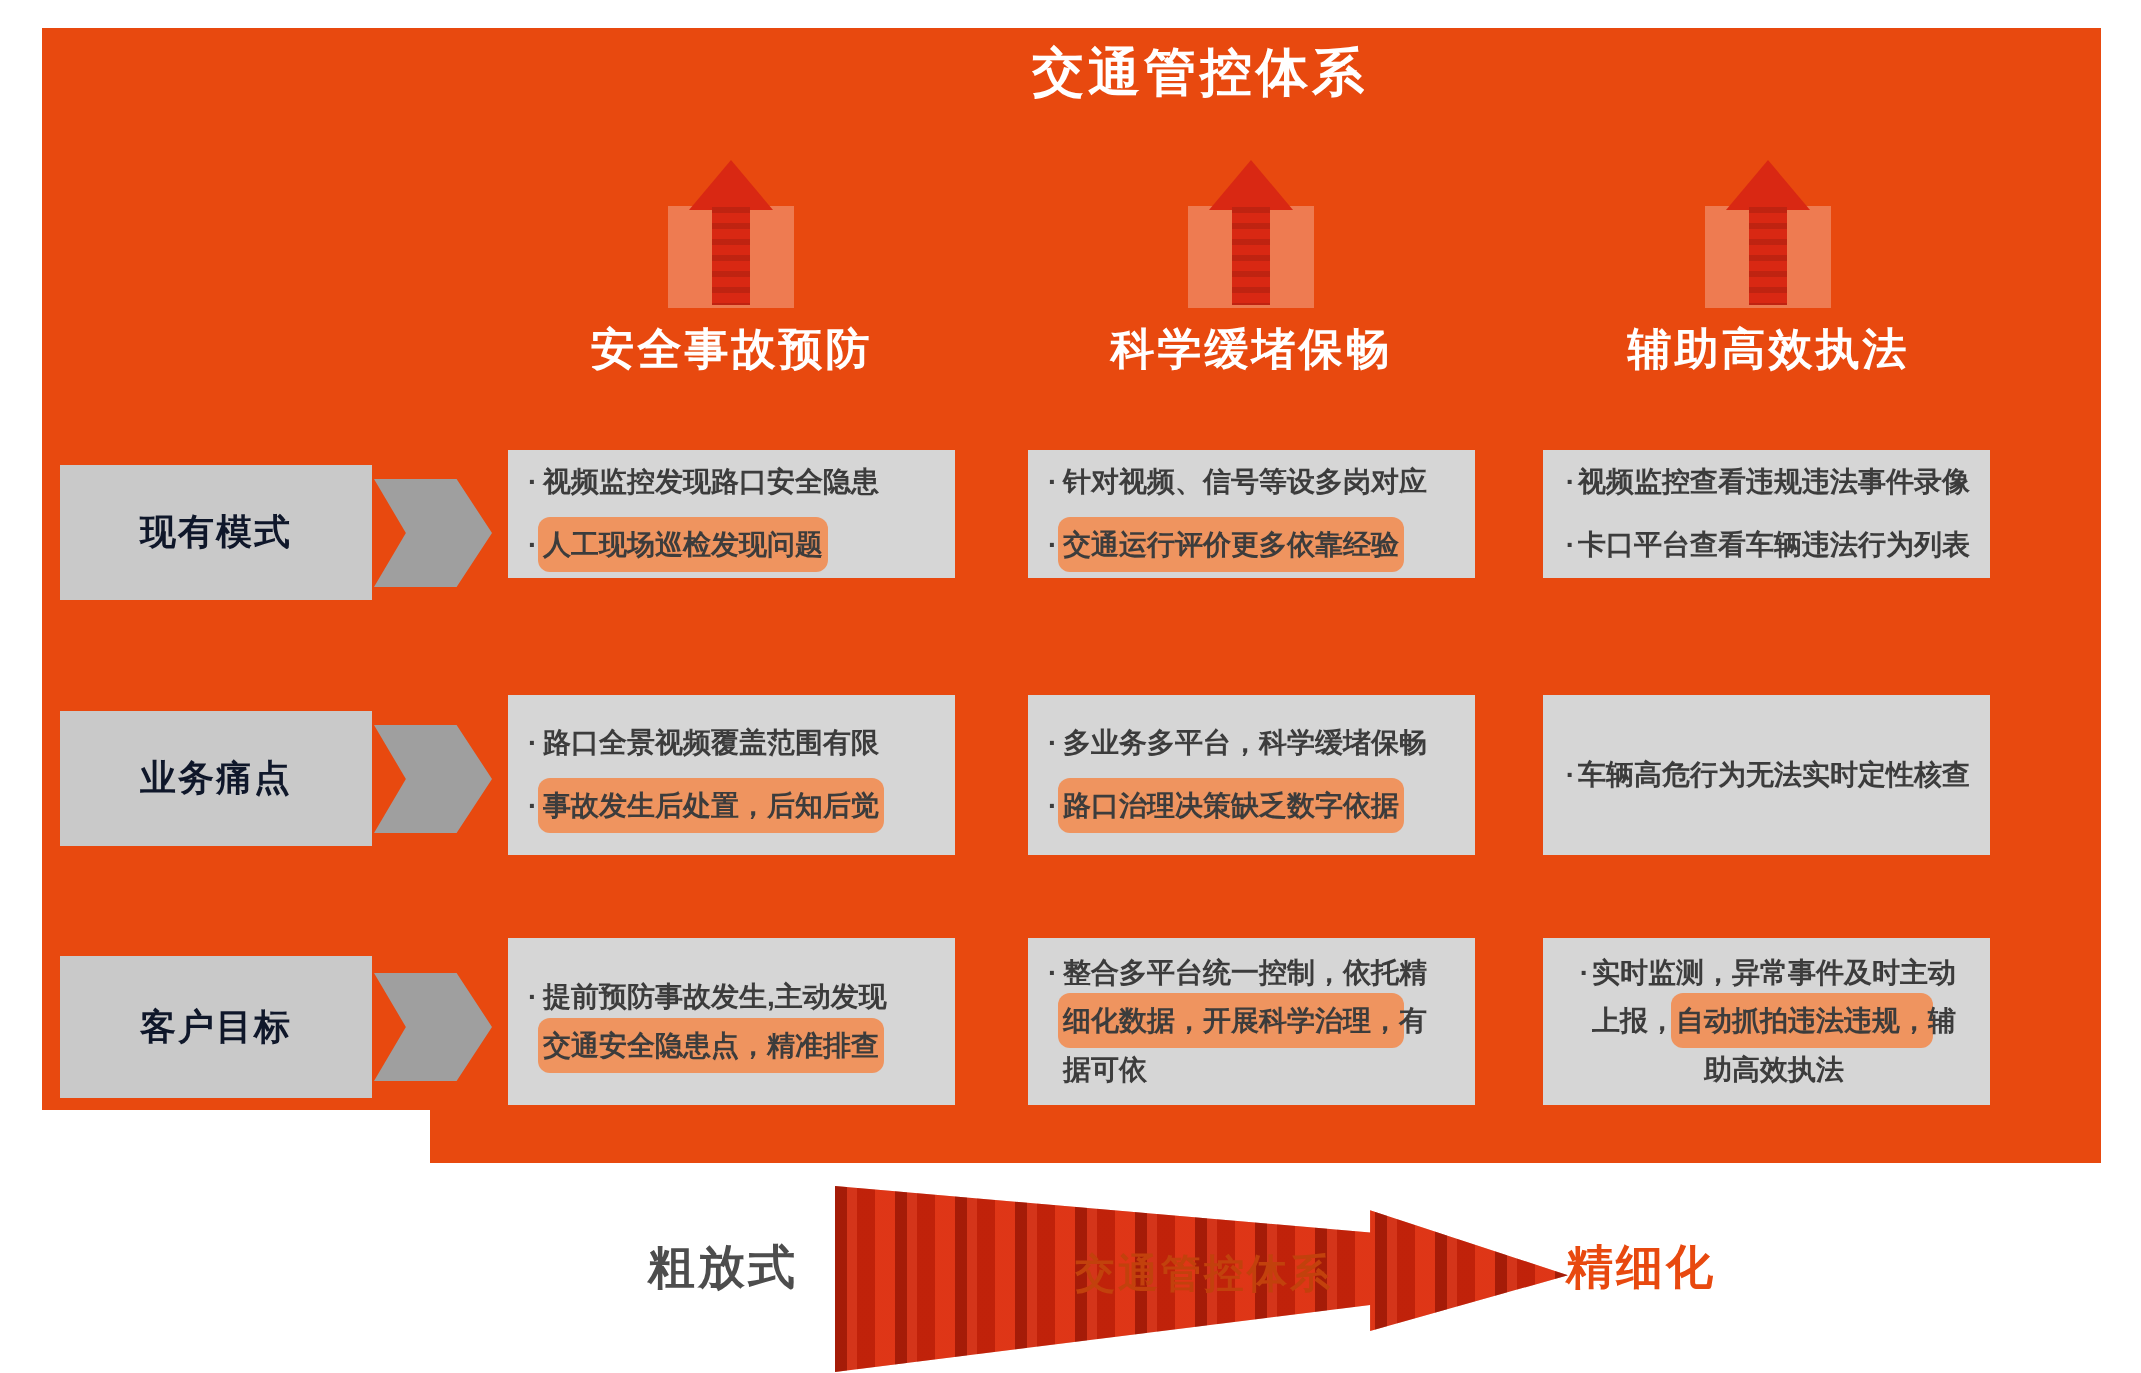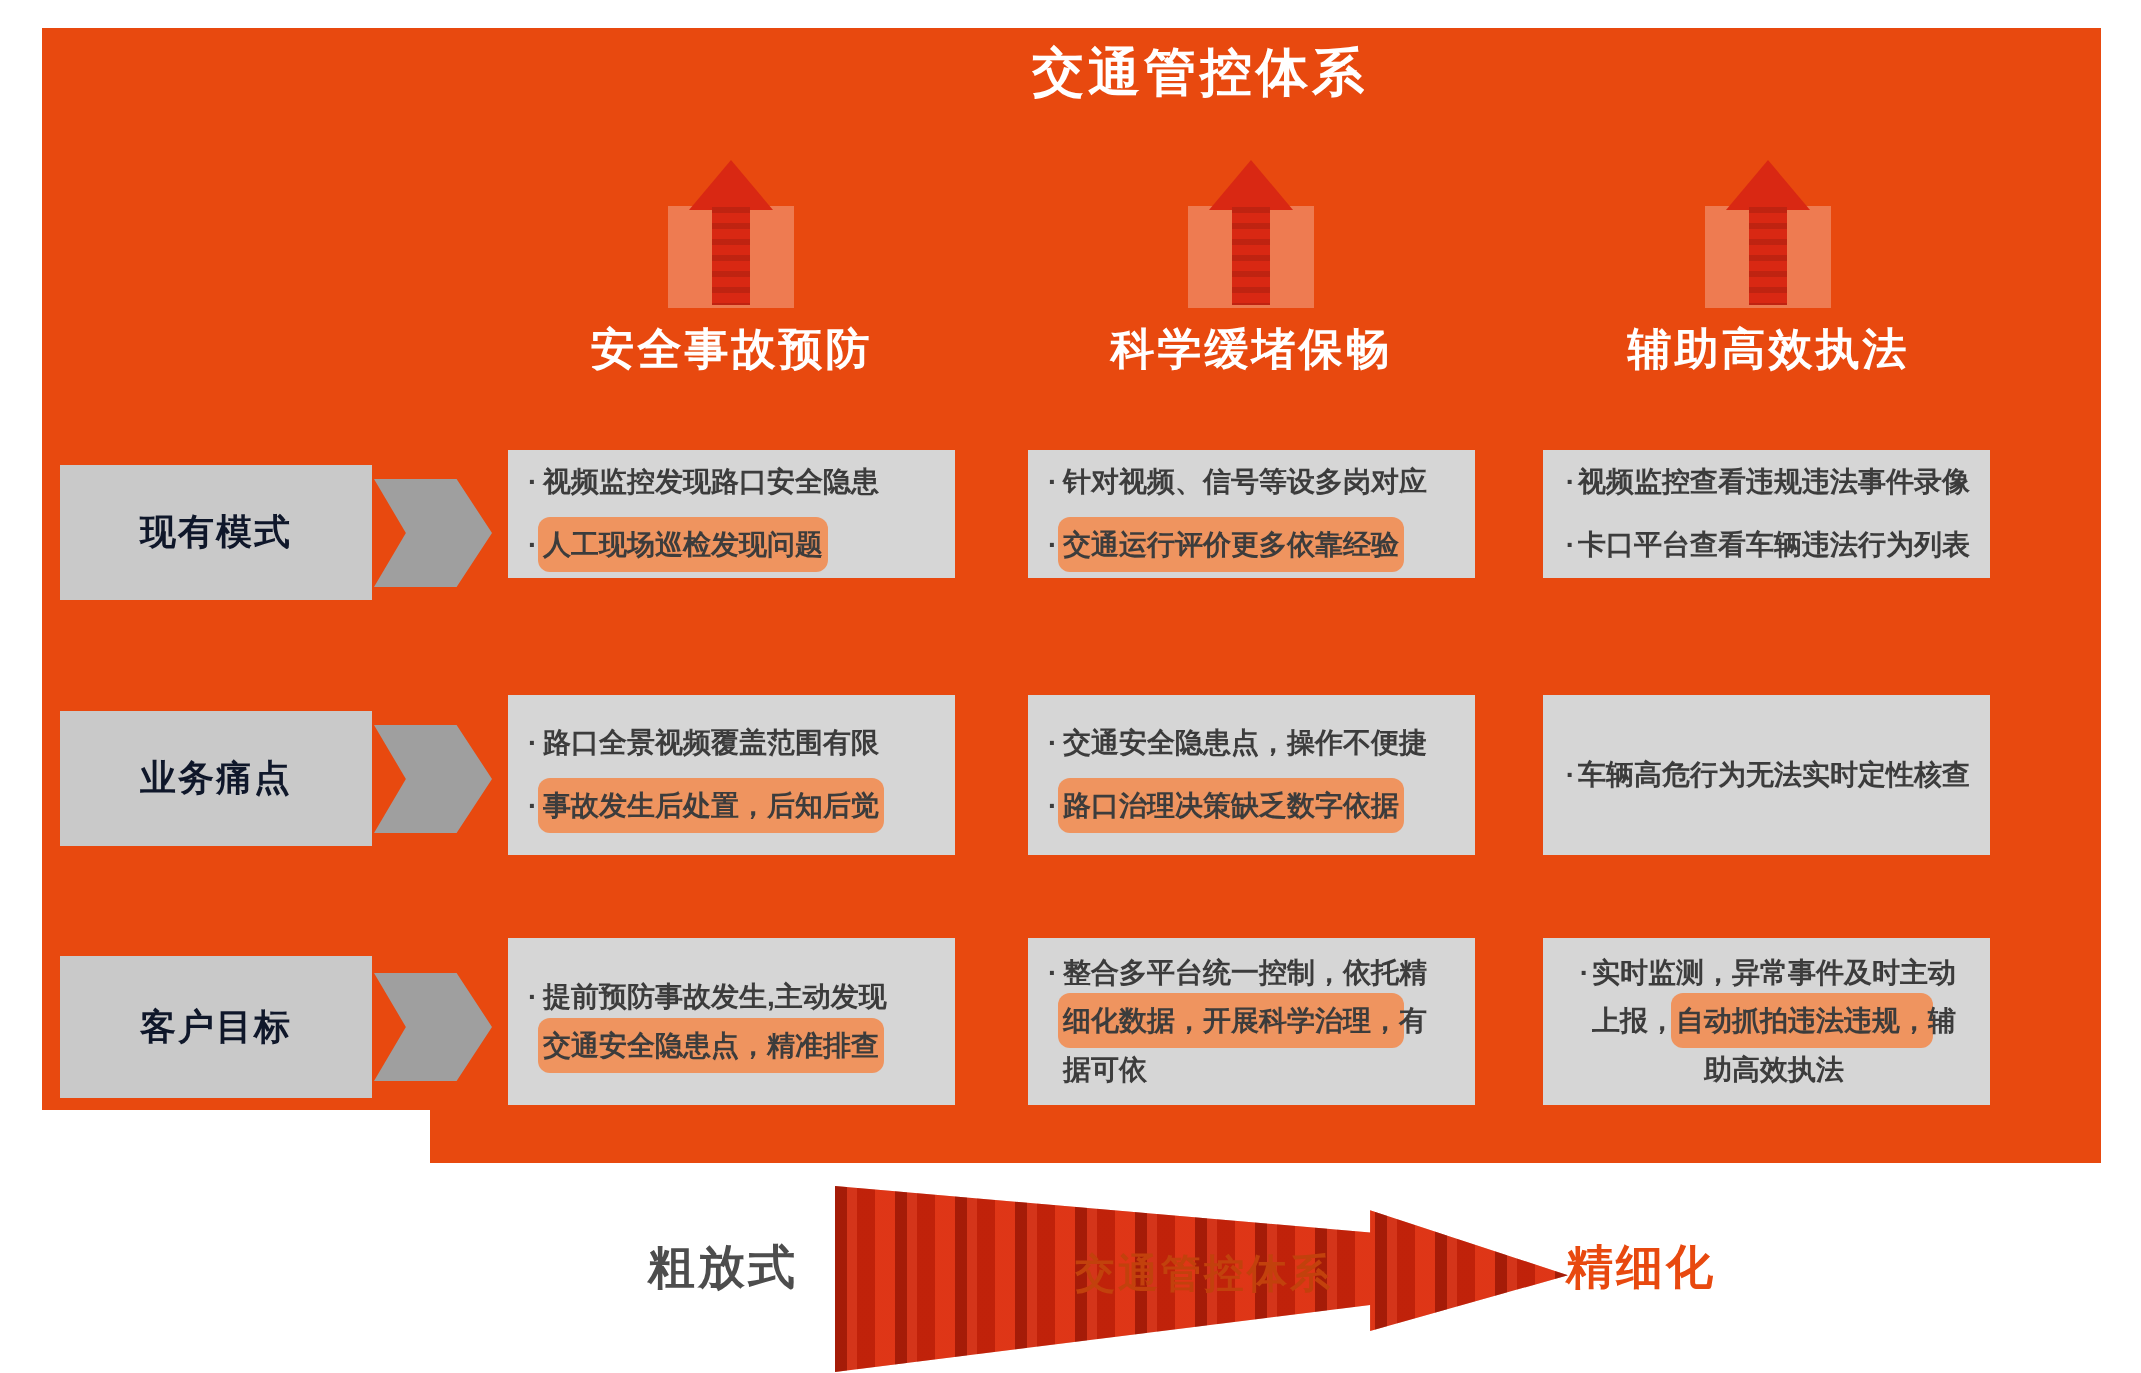--- a/index.html
+++ b/index.html
@@ -117,21 +117,21 @@
     </div>
   <div class="cell r0 c2">
       <div class="line"><span class="bullet">·</span><span class="seg">视频监控查看违规违法事件录像</span></div>
       <div class="line"><span class="bullet">·</span><span class="seg">卡口平台查看车辆违法行为列表</span></div>
     </div>
   <div class="cell r1 c0">
       <div class="line"><span class="bullet">·</span><span class="seg">路口全景视频覆盖范围有限</span></div>
       <div class="line"><span class="bullet">·</span><span class="hl">事故发生后处置，后知后觉</span></div>
     </div>
   <div class="cell r1 c1">
-      <div class="line"><span class="bullet">·</span><span class="seg">交通安全隐患点，操作不便捷</span></div>
+      <div class="line"><span class="bullet">·</span><span class="seg">多业务多平台，科学缓堵保畅</span></div>
       <div class="line"><span class="bullet">·</span><span class="hl">路口治理决策缺乏数字依据</span></div>
     </div>
   <div class="cell r1 c2">
       <div class="line"><span class="bullet">·</span><span class="seg">车辆高危行为无法实时定性核查</span></div>
     </div>
   <div class="cell r2 c0 tight">
       <div class="line"><span class="bullet">·</span><span class="seg">提前预防事故发生,主动发现</span></div>
       <div class="line cont"><span class="hl">交通安全隐患点，精准排查</span></div>
     </div>
   <div class="cell r2 c1 tight">

